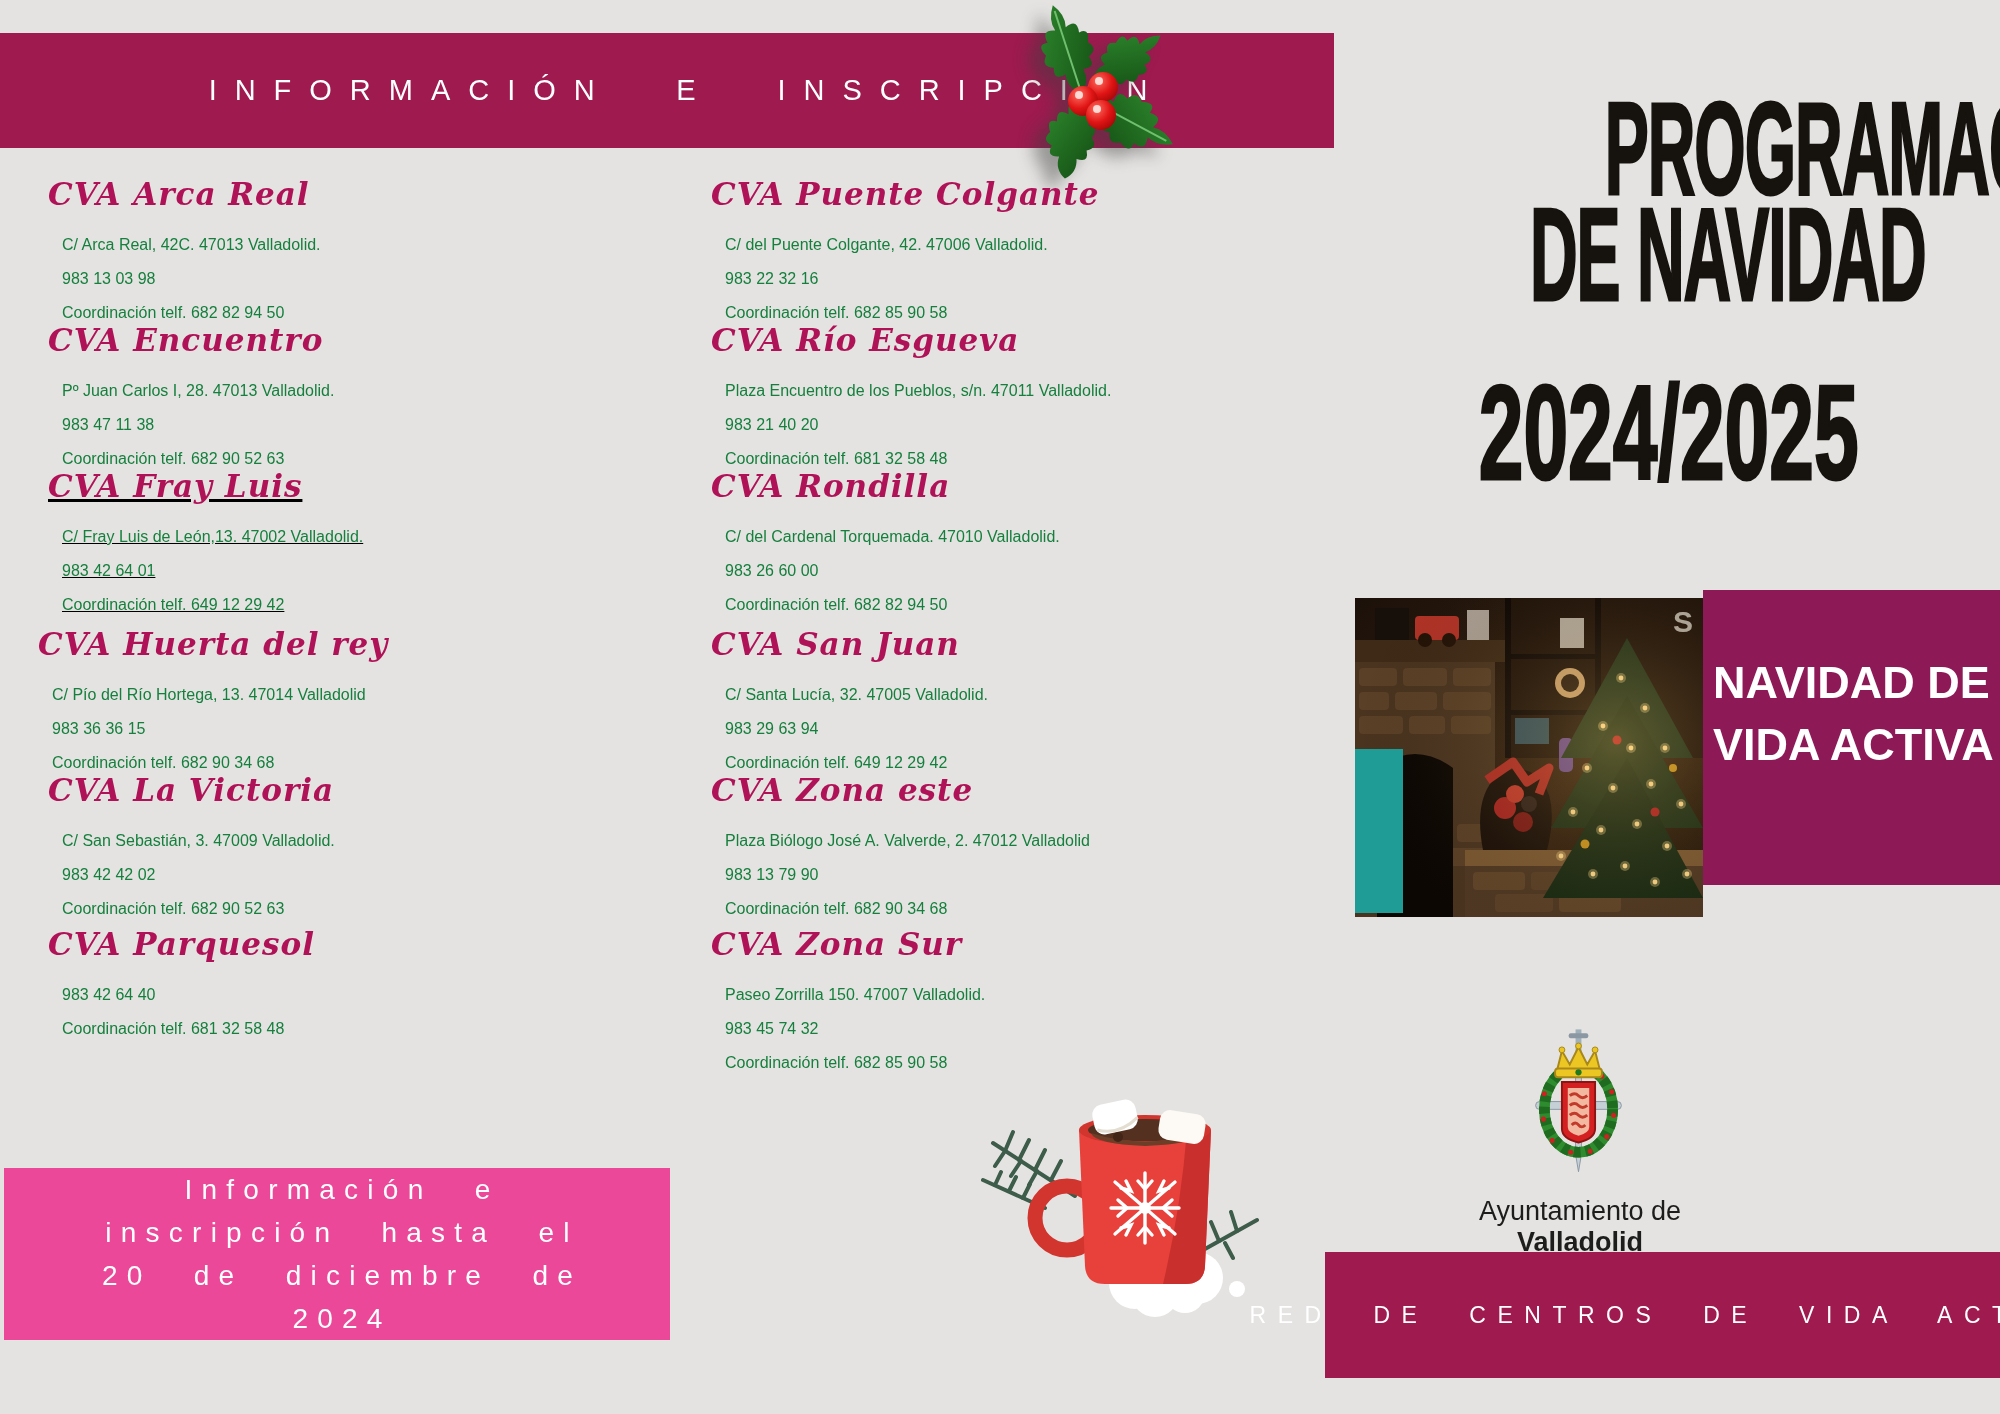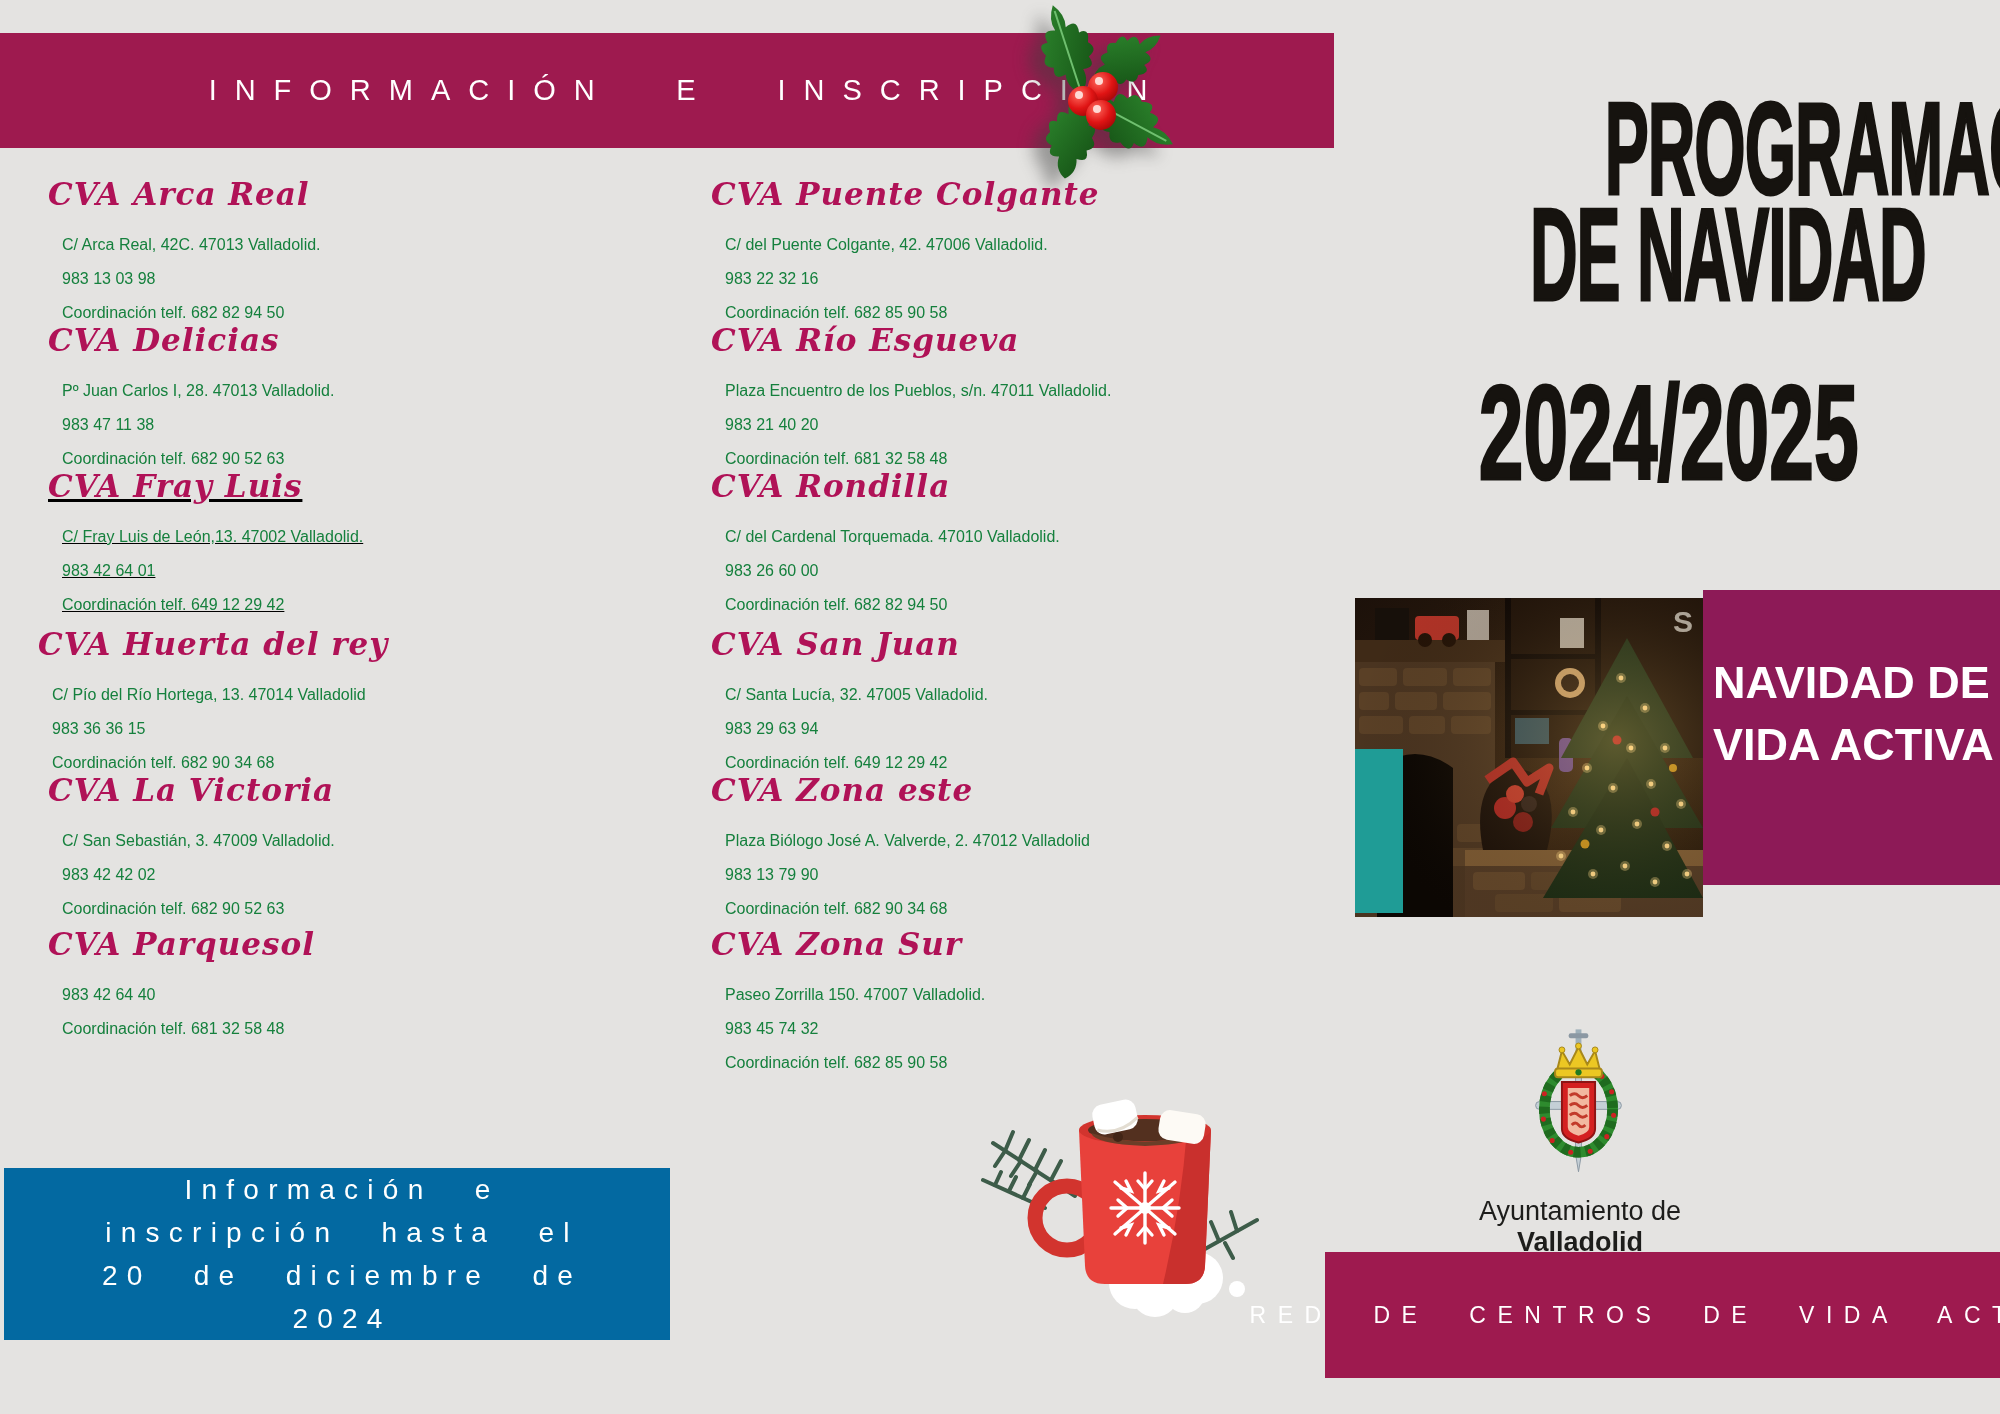--- a/index.html
+++ b/index.html
@@ -13,21 +13,21 @@
   .top-banner span{color:#fff;font-size:29px;font-weight:400;letter-spacing:0.62em;
     word-spacing:1.3em;white-space:nowrap;padding-left:40px;}
 
   
   .entry{position:absolute;width:640px;}
   .entry h3{margin:16px;font-family:"DejaVu Serif",serif;font-style:italic;font-weight:bold;
     font-size:31px;color:#b01257;letter-spacing:1px;}
   .entry .lines{margin-top:9px;margin-left:30px;font-size:16px;line-height:34px;color:#15803d;}
 
   
-  .info-box{left:4px;top:1168px;width:666px;height:172px;background:#0369a1;
+  .info-box{left:4px;top:1168px;width:666px;height:172px;background:#ec4899;
     display:flex;flex-direction:column;align-items:center;justify-content:center;}
   .info-box div{color:#fff;font-size:28px;line-height:43px;letter-spacing:0.33em;
     word-spacing:0.9em;white-space:nowrap;text-align:center;padding-left:10px;}
 
   
   .title-wrap{left:1332px;top:96px;width:580px;text-align:center;color:#16130f;}
   .title-line{height:106px;line-height:106px;}
   .title-line span{display:inline-block;white-space:nowrap;font-size:132px;font-weight:900;
     transform:scaleX(0.5);transform-origin:center;letter-spacing:-2px;
     -webkit-text-stroke:3px #16130f;}
@@ -98,21 +98,21 @@
   <div class="entry" style="left: 32px; top: 160px;">
     <h3 class="c-name">CVA Arca Real</h3>
     <div class="lines">
       <div class="c-address">C/ Arca Real, 42C. 47013 Valladolid.</div>
       <div class="c-phone">983 13 03 98</div>
       <div class="c-coord">Coordinación telf. 682 82 94 50</div>
     </div>
   </div>
 
   <div class="entry" style="left: 32px; top: 306px;">
-    <h3 class="c-name">CVA Delicias</h3>
+    <h3 class="c-name">CVA Encuentro</h3>
     <div class="lines">
       <div class="c-address">Pº Juan Carlos I, 28. 47013 Valladolid.</div>
       <div class="c-phone">983 47 11 38</div>
       <div class="c-coord">Coordinación telf. 682 90 52 63</div>
     </div>
   </div>
 
   <div class="entry" style="left: 32px; top: 452px; text-decoration: underline;">
     <h3 class="c-name">CVA Fray Luis</h3>
     <div class="lines">

